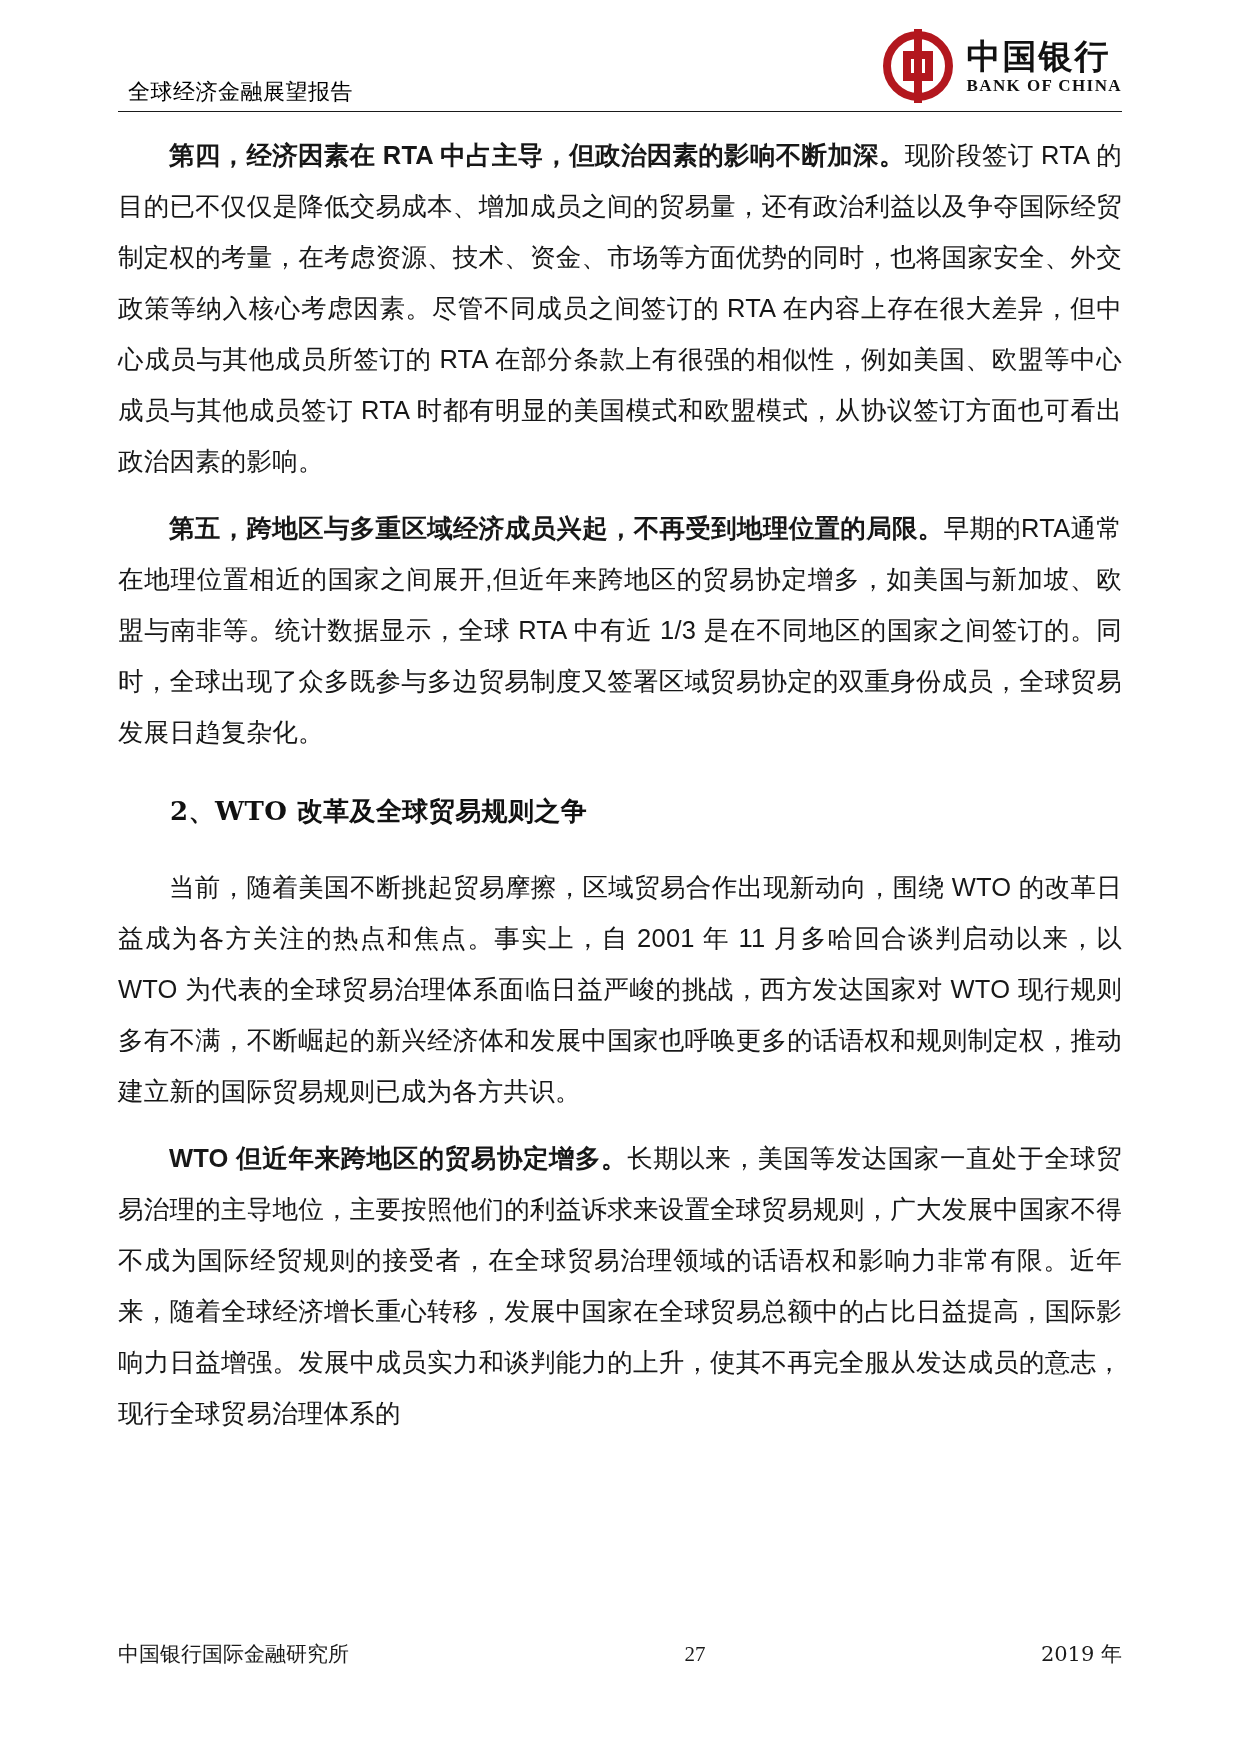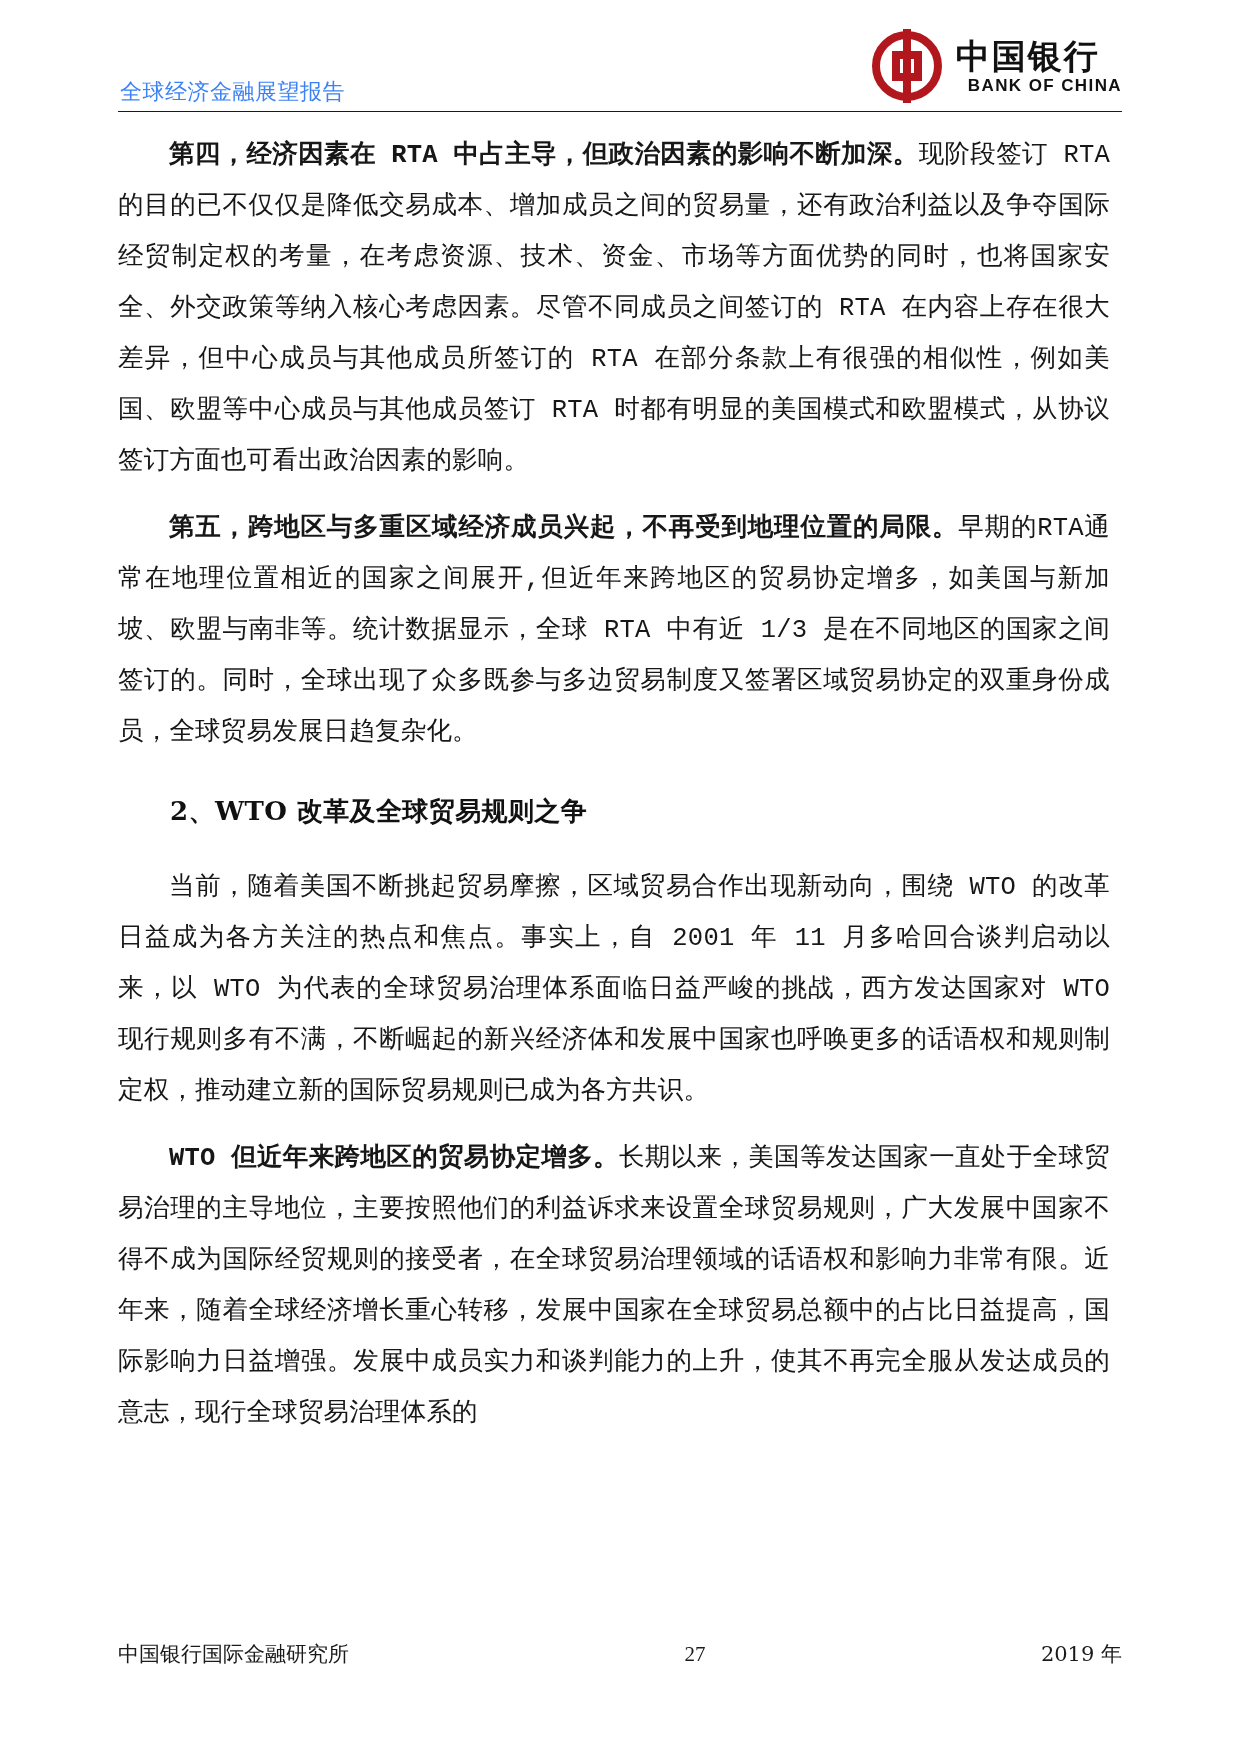--- a/index.html
+++ b/index.html
@@ -34,27 +34,27 @@
   .header-rule {
     position: absolute;
     left: 118px;
     top: 111px;
     width: 1004px;
     height: 0;
     border-top: 1.6px solid #1a1a1a;
   }
   .header-title {
     position: absolute;
-    left: 120px;
+    left: 128px;
     top: 78px;
     font-size: 22px;
     line-height: 28px;
     letter-spacing: 0.5px;
     font-family: Liberation Sans, sans-serif;
-    color: #3b82f6;
+    color: #000000;
     white-space: nowrap;
   }
   .logo-block {
     position: absolute;
     right: 118px;
     top: 26px;
     height: 80px;
     display: flex;
     align-items: center;
     gap: 14px;
@@ -109,43 +109,42 @@
   }
   .logo-cn {
     font-family: "DejaVu Serif", "Liberation Serif", serif;
     font-size: 34px;
     font-weight: 700;
     letter-spacing: 2px;
     color: #111111;
     margin-bottom: 4px;
   }
   .logo-en {
-    font-family: Liberation Sans, sans-serif;
+    font-family: Liberation Serif, serif;
     font-size: 17px;
     font-weight: 700;
     letter-spacing: 1.4px;
     color: #111111;
-    margin-left: 12px;
   }
 
   
   .content {
     position: absolute;
     left: 118px;
     top: 130px;
     width: 1004px;
   }
   p.para {
-    margin: 0 12px 0 0;
+    margin: 0 0 0 0;
     font-size: 25.5px;
     line-height: 51px;
     text-align: justify;
     text-justify: inter-ideograph;
     text-indent: 2em;
-    font-family: Liberation Mono, monospace;
+    font-family: Liberation Sans, sans-serif;
     color: #171717;
     letter-spacing: 0.2px;
   }
   p.para + p.para {
     margin-top: 16px;
   }
   .lead {
     font-weight: 700;
   }
   h3.section-heading {

